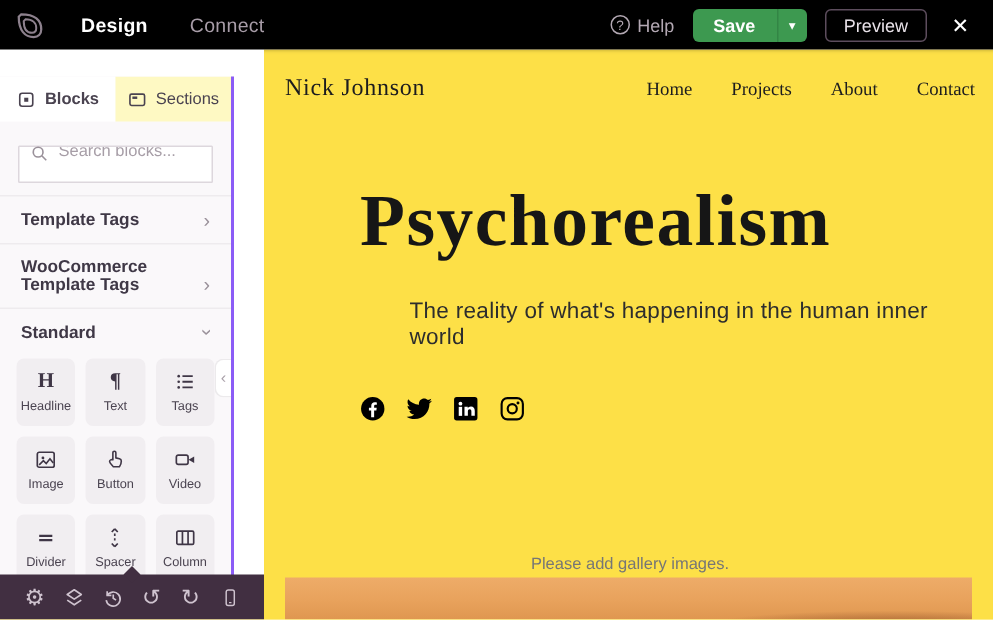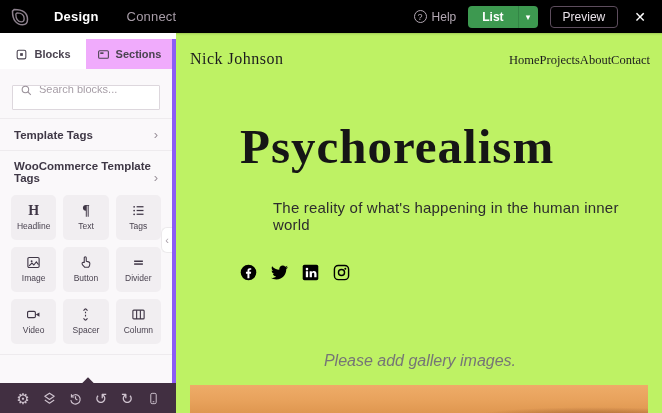--- a/index.html
+++ b/index.html
@@ -19,25 +19,25 @@
   .save-btn { display:flex; height:22px; border-radius:4px; overflow:hidden; cursor:pointer; }
   .save-main { background:#3d9950; color:#fff; font-size:12px; font-weight:bold; padding:0 14px;
                display:flex; align-items:center; }
   .save-caret { background:#3d9950; border-left:1px solid #338545; width:20px; display:flex;
                 align-items:center; justify-content:center; color:#fff; font-size:9px; }
   .preview-btn { height:22px; border:1px solid #5d4d5d; border-radius:4px; color:#e9e2e9;
                  font-size:12px; padding:10px 12px; display:flex; align-items:center; background:transparent; cursor:pointer; }
   .close-x { color:#fff; font-size:14px; cursor:pointer; padding:0 4px; }
 
   
-  .sidebar { position:absolute; top:39px; left:0; width:176px; height:350px; background:#faf8fa;
-             border-right:4px solid #8b5cf6; overflow:hidden; z-index:10; }
+  .sidebar { position:absolute; top:51px; left:0; width:156px; height:350px; background:#faf8fa;
+             border-right:2px solid #8b5cf6; overflow:hidden; z-index:10; }
   .panel-tabs { display:flex; height:30px; }
   .panel-tab { flex:1; display:flex; align-items:center; justify-content:center; gap:6px;
-               font-size:11px; color:#4a4350; background:#f0abfc; cursor:pointer;font-weight:bold; }
+               font-size:11px; color:#4a4350; background:#fef9c3; cursor:pointer; }
   .panel-tab.active { background:#ffffff; font-weight:bold; }
   .search-wrap { margin:10px 12px 8px 12px; position:relative; }
   .search-wrap input { width:100%; height:25px; border:1px solid #ddd7dd; border-radius:1px;
                        background:#fff; font-size:11px; color:#555; padding:0 8px 16px 26px;
                        font-family:"Liberation Sans", sans-serif; outline:none; }
   .search-wrap input::placeholder { color:#a79ea7; }
   .search-icon-pos { position:absolute; left:8px; top:5px; }
   .acc-row { display:flex; align-items:flex-end; justify-content:space-between; padding:9px 14px;
              cursor:pointer; border-top:1px solid #eeebee; }
   .acc-row:first-of-type { border-top:none; }
@@ -56,35 +56,35 @@
 
   
   .bottom-toolbar { position:absolute; left:0; bottom:0; width:176px; height:30px; background:#412f41;
                     display:flex; align-items:center; justify-content:space-around; padding:0 10px; z-index:20; }
   .tool-icon { color:#cfc3cf; display:flex; align-items:center; justify-content:center; width:20px;
                height:20px; cursor:pointer; font-size:15px; line-height:1; }
   .toolbar-notch { position:absolute; top:-4px; left:50%; width:8px; height:8px; background:#412f41;
                    transform:translateX(-50%) rotate(45deg); }
 
   
-  .preview { position:absolute; top:33px; left:176px; width:486px; height:380px; background:#bef264;
+  .preview { position:absolute; top:33px; left:176px; width:486px; height:380px; background:#fde047;
              overflow:hidden; box-shadow:inset 0 3px 3px -3px rgba(0,0,0,.35); }
   .site-inner { margin:0 12px 0 14px; position:relative; height:100%; }
   .site-header { display:flex; align-items:baseline; justify-content:space-between; padding-top:17px; }
   .brand { font-family:"Liberation Serif", serif; font-size:16px; color:#1c1c1e; letter-spacing:.5px; cursor:pointer; }
-  .site-nav { display:flex; }
+  .site-nav { display:flex; gap:26px; }
   .nav-link { font-family:"Liberation Serif", serif; font-size:12.5px; color:#1c1c1e; cursor:pointer; }
   .hero { padding-left:50px; }
   .hero h1 { font-family:"Liberation Serif", serif; font-weight:700; font-size:49px; color:#161616;
              letter-spacing:1px; margin-top:53px; line-height:1.05; }
   .hero .subtitle { font-size:15px; color:#2d2d2d; margin-top:27px; letter-spacing:.2px;margin-left:33px; }
   .socials { display:flex; gap:14px; margin-top:31px; align-items:center; }
   .social-btn { width:17px; height:17px; cursor:pointer; display:flex; }
-  .gallery-note { text-align:center; font-size:16px; color:#767676; position:absolute; top:319px;
-                  left:0; right:0;font-style:italic; }
+  .gallery-note { text-align:center; font-size:11px; color:#767676; position:absolute; top:337px;
+                  left:0; right:0; }
   .hero-image { position:absolute; top:352px; left:0; right:2px; bottom:0;
     background:
       radial-gradient(ellipse 45% 60% at 88% 115%, rgba(150,88,44,.85), rgba(150,88,44,0) 60%),
       radial-gradient(ellipse 60% 50% at 60% 130%, rgba(205,135,70,.5), rgba(205,135,70,0) 60%),
       linear-gradient(180deg, #eeac68 0%, #e8a25c 55%, #df9750 100%);
   }
 
   svg { display:block; }
 </style>
 </head>
@@ -98,21 +98,21 @@
     </svg>
   </div>
   <div class="top-tab active">Design</div>
   <div class="top-tab">Connect</div>
   <div class="topbar-right">
     <div class="help-link">
       <span class="help-q">?</span>
       <span>Help</span>
     </div>
     <div class="save-btn">
-      <span class="save-main">List</span>
+      <span class="save-main">Save</span>
       <span class="save-caret">▾</span>
     </div>
     <button class="preview-btn">Preview</button>
     <span class="close-x">✕</span>
   </div>
 </div>
 
 <div class="sidebar">
   <div class="panel-tabs">
     <div class="panel-tab active">
@@ -142,20 +142,24 @@
   </div>
 
   <div class="acc-row">
     <span class="acc-label">Template Tags</span>
     <span class="chev">›</span>
   </div>
   <div class="acc-row">
     <span class="acc-label">WooCommerce Template Tags</span>
     <span class="chev">›</span>
   </div>
+  <div class="acc-row">
+    <span class="acc-label">Standard</span>
+    <span class="chev down">›</span>
+  </div>
 
   <div class="blocks-grid">
     <div class="tile">
       <span class="tile-glyph">H</span>
       <span class="tile-label">Headline</span>
     </div>
     <div class="tile">
       <span class="tile-glyph">¶</span>
       <span class="tile-label">Text</span>
     </div>
@@ -179,31 +183,31 @@
       <span class="tile-label">Image</span>
     </div>
     <div class="tile">
       <svg width="15" height="15" viewBox="0 0 24 24">
         <path d="M10 12 V4.5 a1.6 1.6 0 0 1 3.2 0 V10 l3.8 1 c1.2 .35 2 1.2 2 2.4 0 1.6 -.8 4.6 -2 6.1 H10.5 C9 17.6 6.5 15.5 6.5 13.8 c0 -1.5 1.8 -2.3 3.5 -1.8 z" fill="none" stroke="#3f3646" stroke-width="1.7" stroke-linejoin="round"></path>
       </svg>
       <span class="tile-label">Button</span>
     </div>
     <div class="tile">
       <svg width="15" height="15" viewBox="0 0 24 24">
+        <rect x="2.5" y="7" width="12.5" height="10" rx="2" fill="none" stroke="#3f3646" stroke-width="1.8"></rect>
+        <path d="M15.5 12 l6 -3.4 v6.8 z" fill="#3f3646"></path>
+      </svg>
+      <span class="tile-label">Video</span>
+    </div>
+    <div class="tile">
+      <svg width="15" height="15" viewBox="0 0 24 24">
         <line x1="5" y1="10" x2="19" y2="10" stroke="#3f3646" stroke-width="2.4"></line>
         <line x1="5" y1="14.5" x2="19" y2="14.5" stroke="#3f3646" stroke-width="2.4"></line>
       </svg>
       <span class="tile-label">Divider</span>
-    </div>
-    <div class="tile">
-      <svg width="15" height="15" viewBox="0 0 24 24">
-        <rect x="2.5" y="7" width="12.5" height="10" rx="2" fill="none" stroke="#3f3646" stroke-width="1.8"></rect>
-        <path d="M15.5 12 l6 -3.4 v6.8 z" fill="#3f3646"></path>
-      </svg>
-      <span class="tile-label">Video</span>
     </div>
     <div class="tile">
       <svg width="15" height="15" viewBox="0 0 24 24">
         <path d="M12 2.5 l-3.2 3.4 M12 2.5 l3.2 3.4 M12 21.5 l-3.2-3.4 M12 21.5 l3.2-3.4" fill="none" stroke="#3f3646" stroke-width="1.8"></path>
         <line x1="12" y1="7.5" x2="12" y2="16.5" stroke="#3f3646" stroke-width="1.8" stroke-dasharray="2.5 2.5"></line>
       </svg>
       <span class="tile-label">Spacer</span>
     </div>
     <div class="tile">
       <svg width="15" height="15" viewBox="0 0 24 24">

